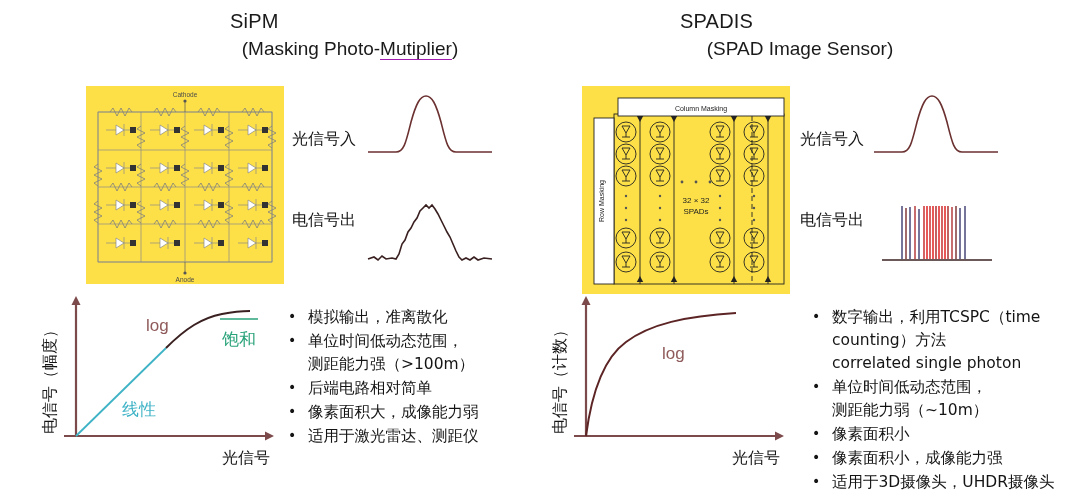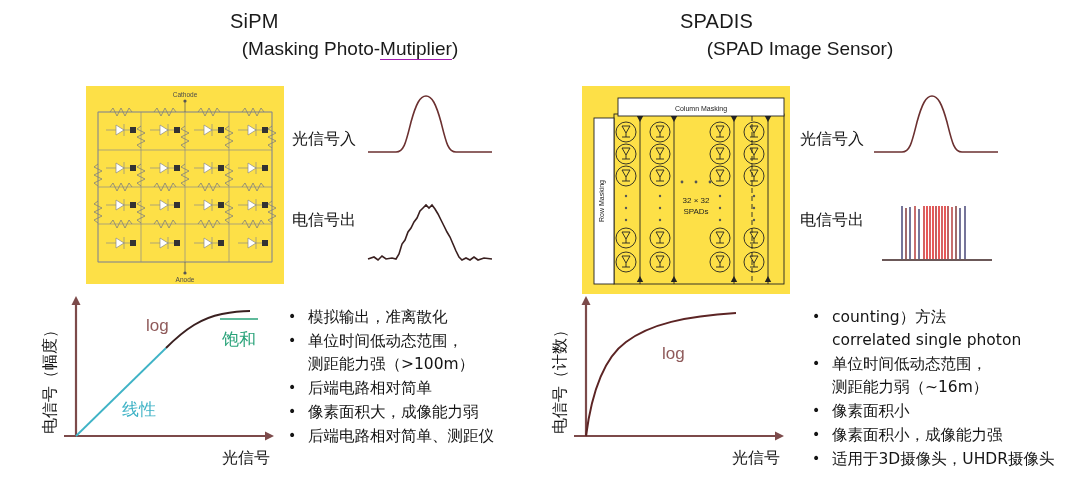--- a/index.html
+++ b/index.html
@@ -350,21 +350,21 @@
         <span class="cont">单位时间低动态范围，</span>
         <span class="cont">测距能力强（&gt;100m）</span>
       </li>
       <li>
         <span class="cont">后端电路相对简单</span>
       </li>
       <li>
         <span class="cont">像素面积大，成像能力弱</span>
       </li>
       <li>
-        <span class="cont">后端电路相对简单、测距仪</span>
+        <span class="cont">适用于激光雷达、测距仪</span>
       </li>
     </ul>
   </div>
 
   <div class="panel-title" id="title-right">SPADIS</div>
   <div class="panel-sub" id="sub-right">(SPAD Image Sensor)</div>
 
   <div class="diagram" id="spadis-chip">
     <svg width="208" height="208" viewBox="0 0 208 208">
       <g stroke="#222" fill="none" stroke-width="0.9">
@@ -512,26 +512,27 @@
       <path d="M50 10 l-4.5 9 l9 0 z" fill="#7c4a4a"></path>
       <line x1="38" y1="150" x2="242" y2="150" stroke="#7c4a4a" stroke-width="2.2"></line>
       <path d="M248 150 l-9 -4.5 l0 9 z" fill="#7c4a4a"></path>
       <path d="M50 150 C56 104 68 72 90 56 C114 38 150 30 200 27" fill="none" stroke="#5c2424" stroke-width="2"></path>
     </svg>
   </div>
 
   <div class="bullets" id="bullets-right">
     <ul>
       <li>
+        <span class="cont">数字输出，利用TCSPC（time</span>
         <span class="cont">counting）方法</span>
         <span class="cont">correlated single photon</span>
       </li>
       <li>
         <span class="cont">单位时间低动态范围，</span>
-        <span class="cont">测距能力弱（~16m）</span>
+        <span class="cont">测距能力弱（~10m）</span>
       </li>
       <li>
         <span class="cont">像素面积小</span>
       </li>
       <li>
         <span class="cont">像素面积小，成像能力强</span>
       </li>
       <li>
         <span class="cont">适用于3D摄像头，UHDR摄像头</span>
       </li>

